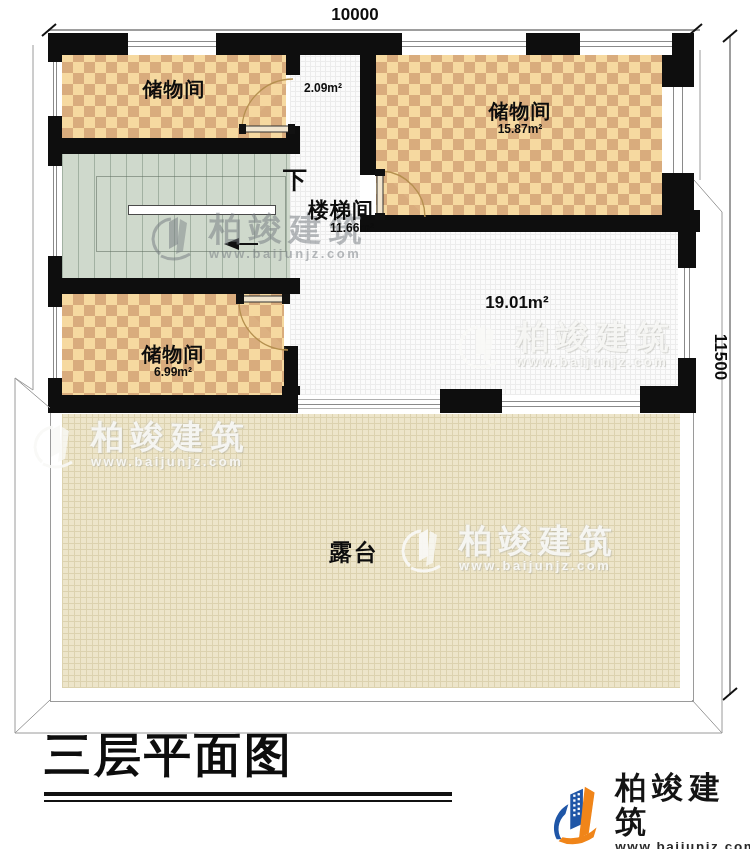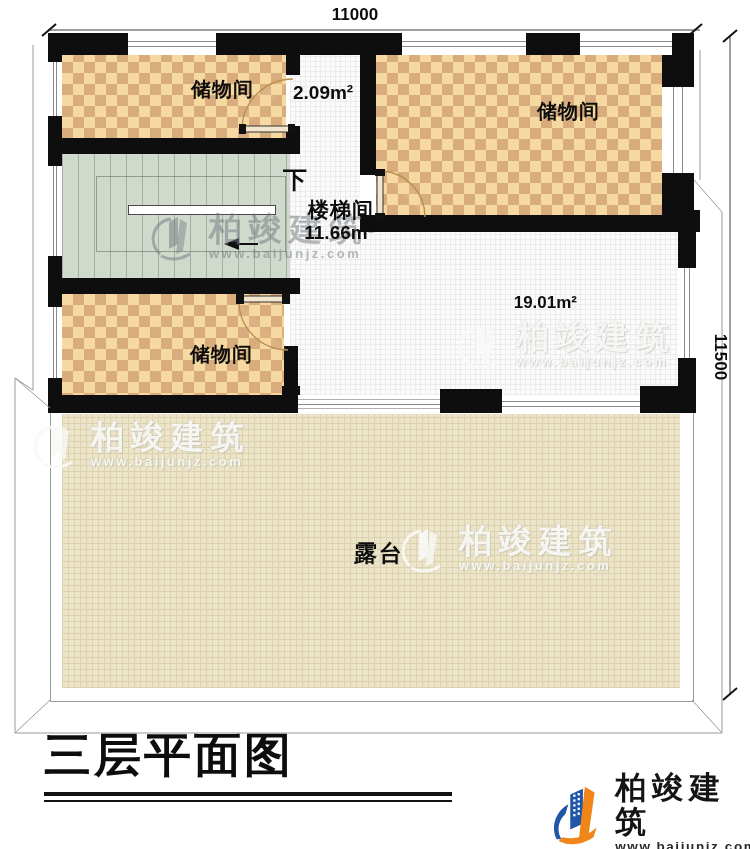--- a/index.html
+++ b/index.html
@@ -24,23 +24,23 @@
   .win-v{position:absolute;z-index:5;background-color:#fff;
     background-image:linear-gradient(#8a8a8a,#8a8a8a),linear-gradient(#8a8a8a,#8a8a8a);
     background-repeat:no-repeat;background-size:1px 100%;background-position:36% 0,64% 0;}
   .slider{position:absolute;z-index:5;background-color:#fff;
     background-image:linear-gradient(#b0b0b0,#b0b0b0),linear-gradient(#8a8a8a,#8a8a8a),linear-gradient(#b0b0b0,#b0b0b0);
     background-repeat:no-repeat;background-size:100% 1px;background-position:0 25%,0 50%,0 78%;}
   .door-svg{position:absolute;z-index:6;}
   .rail{position:absolute;z-index:3;background:#fff;border:1px solid #4a4a4a;}
   .stair-outline{position:absolute;z-index:3;border:1px solid rgba(95,107,95,.55);}
   .overlay-svg{position:absolute;left:0;top:0;z-index:6;pointer-events:none;}
-  .lbl{position:absolute;z-index:9;color:#0d0d0d;font-weight:bold;text-align:right;line-height:1.15;}
+  .lbl{position:absolute;z-index:9;color:#0d0d0d;font-weight:bold;text-align:center;line-height:1.15;}
   .lbl .nm{display:block;font-size:20px;letter-spacing:1px;}
-  .lbl .ar{display:block;font-size:19px;}
+  .lbl .ar{display:block;font-size:12px;}
   .dim{position:absolute;z-index:9;color:#0d0d0d;font-weight:bold;font-size:17px;text-align:center;}
   .wm{position:absolute;z-index:8;display:flex;align-items:center;gap:9px;white-space:nowrap;}
   .wm .col{display:flex;flex-direction:column;line-height:1.05;}
   .wm .big{font-size:33px;font-weight:bold;letter-spacing:7px;}
   .wm .small{font-size:13px;font-weight:bold;letter-spacing:2.5px;}
   .wm-gray{color:rgba(116,122,128,.52);}
   .wm-white{color:rgba(248,248,246,.92);text-shadow:1px 1px 1px rgba(168,168,160,.45),-1px -1px 1px rgba(200,200,195,.3);}
   .titleblock{position:absolute;left:44px;top:731px;z-index:10;display:flex;align-items:flex-end;gap:28px;color:#0d0d0d;}
   .titleblock .t1{font-size:47px;font-weight:bold;letter-spacing:3px;line-height:1;}
   .titleblock .t2{font-size:37px;font-weight:normal;line-height:1.05;}
@@ -206,39 +206,41 @@
   </div>
 
   <div class="lbl" style="left:94px;top:78px;width:160px;">
     <span class="nm">储物间</span>
   </div>
   <div class="lbl" style="left:293px;top:82px;width:60px;">
     <span class="ar">2.09m²</span>
   </div>
   <div class="lbl" style="left:440px;top:100px;width:160px;">
     <span class="nm">储物间</span>
+    <span class="ar">15.87m²</span>
   </div>
   <div class="lbl" style="left:283px;top:166px;width:34px;text-align:left;">
     <span style="font-size:24px;">下</span>
   </div>
   <div class="lbl" style="left:284px;top:198px;width:90px;text-align:right;">
     <span class="nm" style="font-size:21px;">楼梯间</span>
     <span class="ar">11.66m²</span>
   </div>
   <div class="lbl" style="left:93px;top:343px;width:160px;">
     <span class="nm">储物间</span>
+    <span class="ar">6.99m²</span>
   </div>
   <div class="lbl" style="left:457px;top:293px;width:120px;">
     <span class="ar" style="font-size:17px;">19.01m²</span>
   </div>
-  <div class="lbl" style="left:324px;top:540px;width:80px;">
+  <div class="lbl" style="left:314px;top:540px;width:80px;font-family:Liberation Serif, serif;">
     <span style="font-size:23px;letter-spacing:2px;">露台</span>
   </div>
 
-  <div class="dim" style="left:300px;top:5px;width:110px;">11000</div>
+  <div class="dim" style="left:300px;top:5px;width:110px;">10000</div>
   <div class="dim" style="left:675px;top:347px;width:90px;height:20px;transform:rotate(90deg);">11500</div>
 
   <div class="titleblock">
     <span class="t1">三层平面图</span>
   </div>
   <div class="rule1"></div>
   <div class="rule2"></div>
 
   <div class="brand">
     <svg width="62" height="66" viewBox="0 0 62 66">

